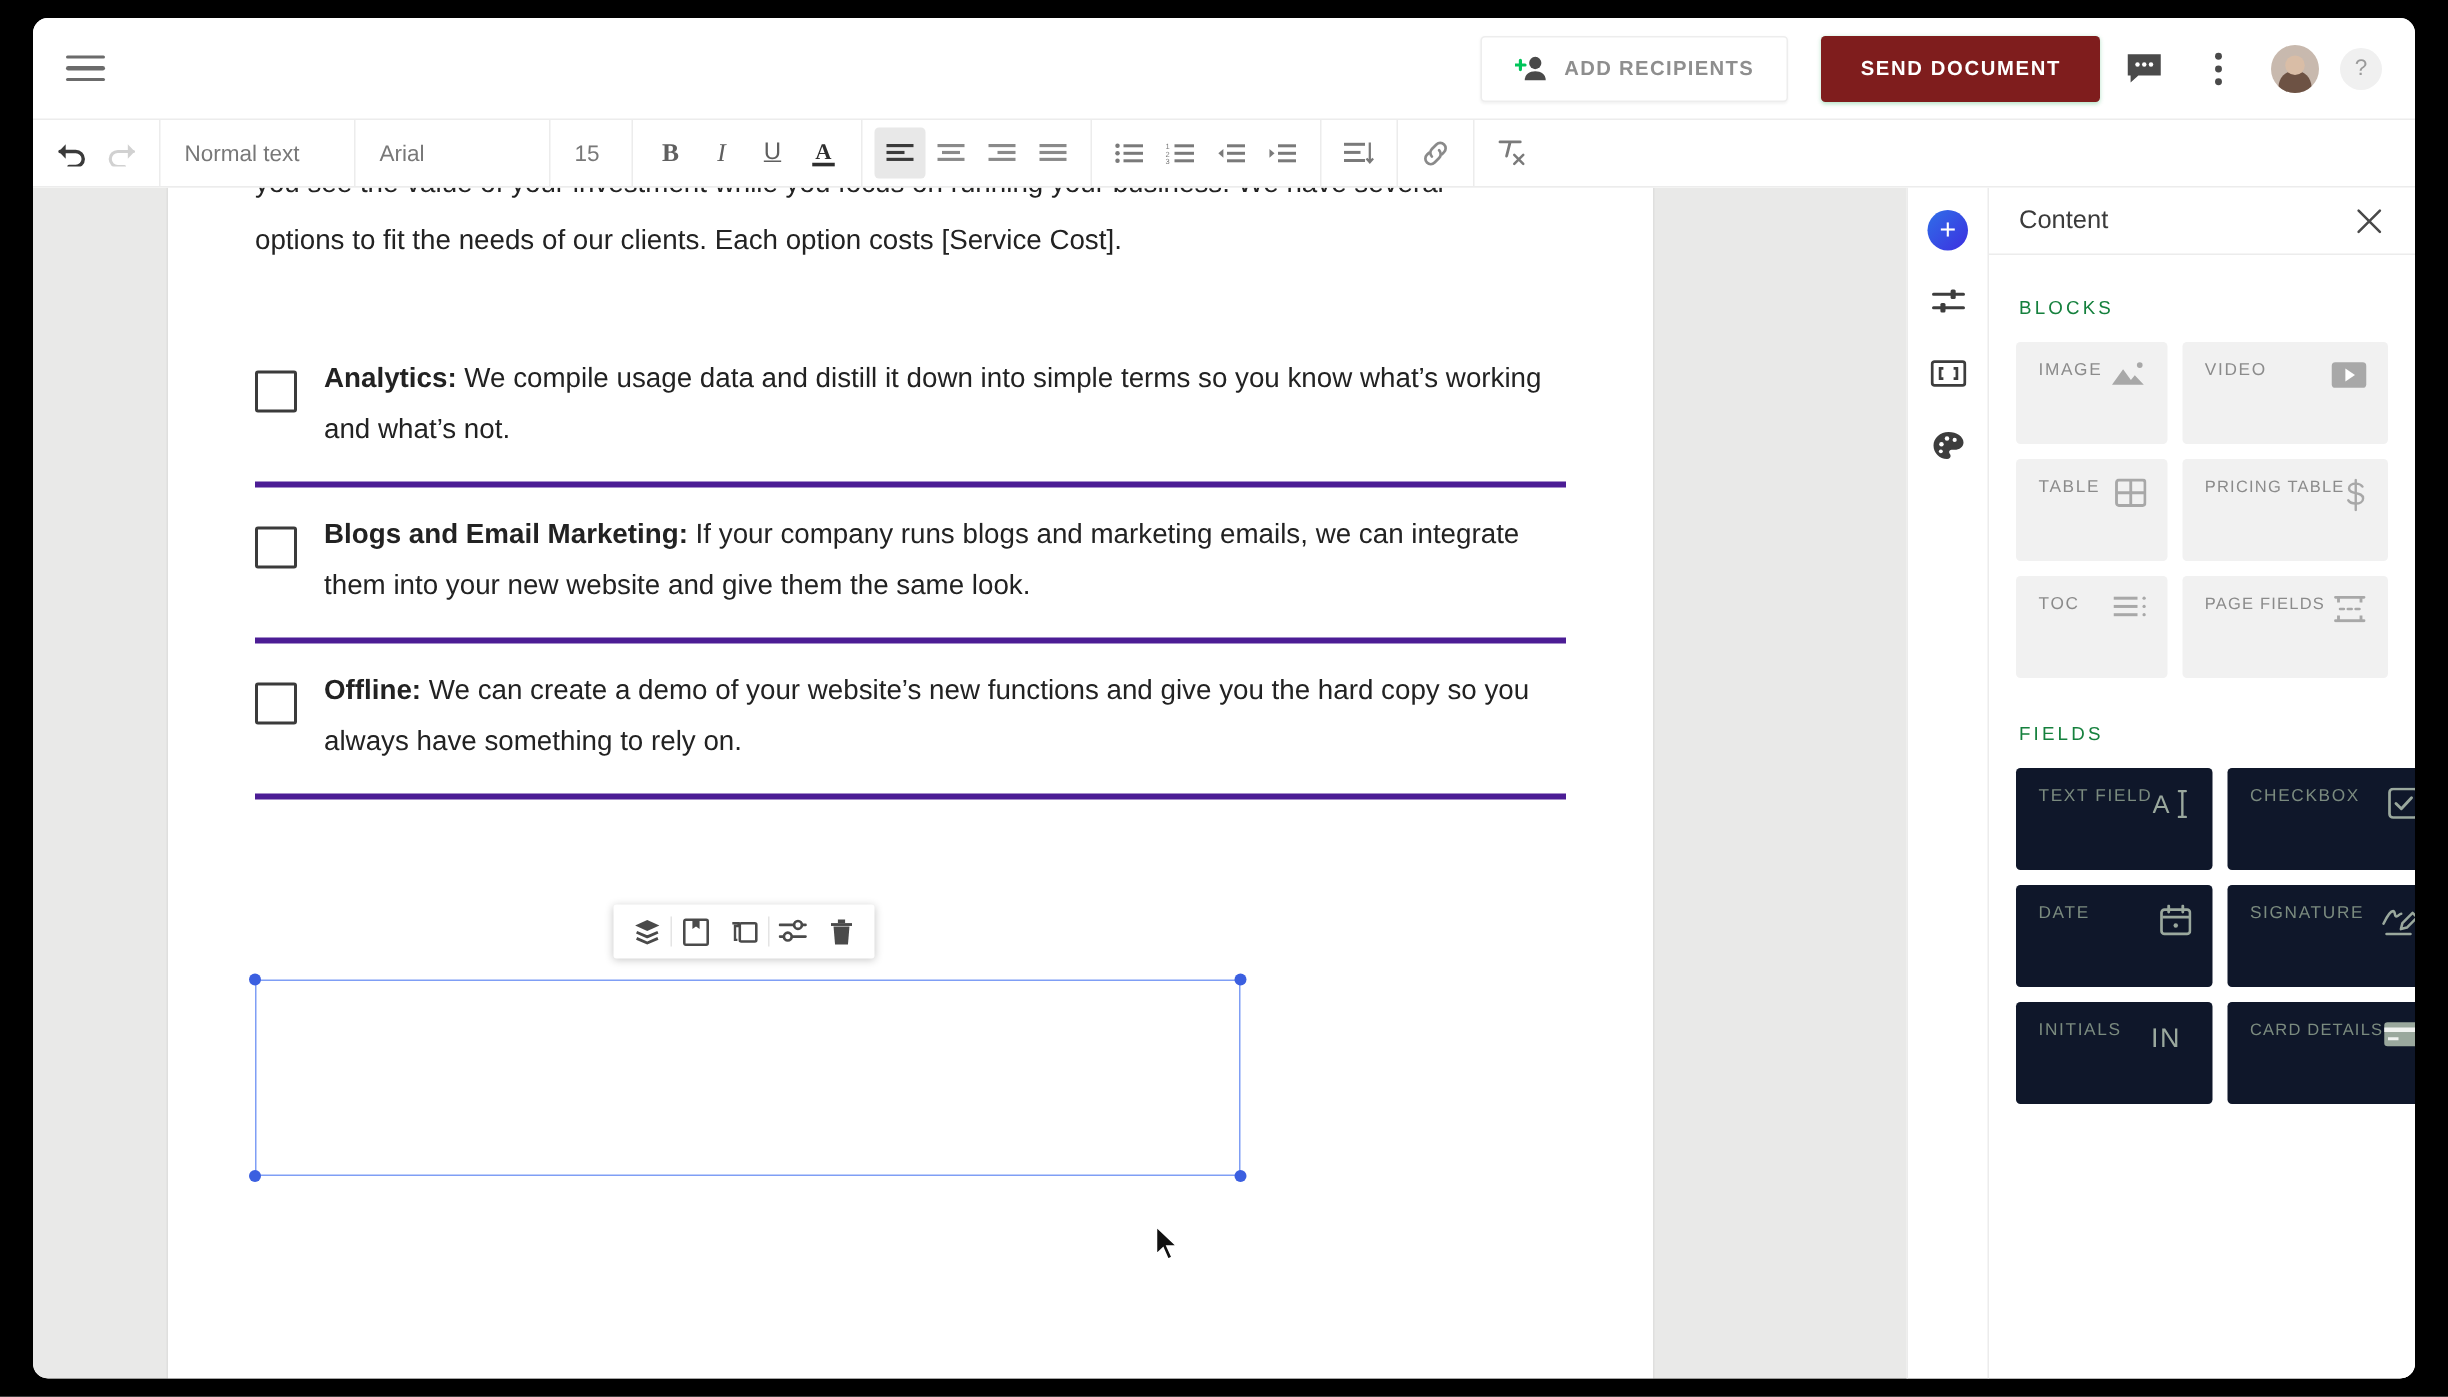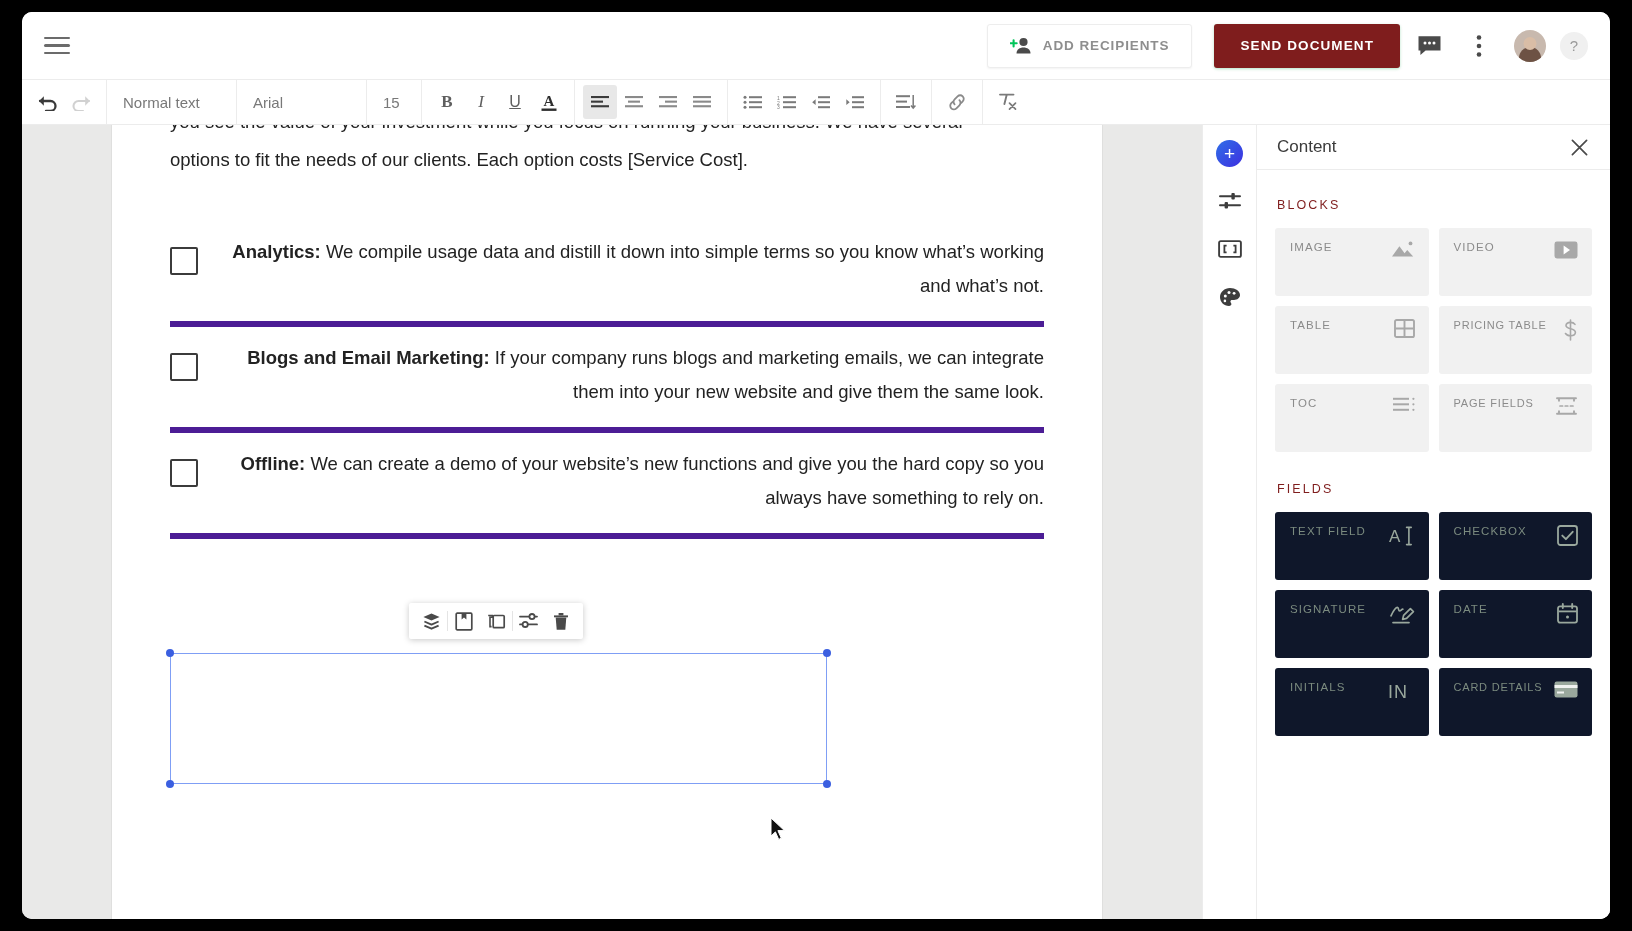--- a/index.html
+++ b/index.html
@@ -185,23 +185,22 @@
   .para-clip {
     height: 18px; overflow: hidden;
     position: relative; top: -4px;
   }
   .para-clip .inner {
     position: relative; top: -16px;
   }
   .checkrow {
     display: flex; align-items: flex-start;
     gap: 18px;
-    border-bottom: 6px solid #4c1d95;
+    border-bottom: 4px solid #4c1d95;
     padding: 14px 0 18px 0;
-    text-align: right;
   }
   .checkrow:first-of-type { padding-top: 16px; }
   .cbox {
     flex: 0 0 auto;
     width: 28px; height: 28px;
     border: 2px solid #3b3b3b;
     border-radius: 2px;
     margin-top: 12px;
     background: #fff;
     cursor: pointer;
@@ -271,42 +270,42 @@
     border-radius: 4px;
   }
   .rail-plus {
     width: 27px; height: 27px; border-radius: 50%;
     background: linear-gradient(135deg,#2f6fe8,#3d2fe0);
     color: #fff; display: flex; align-items: center;
     justify-content: center; font-size: 19px; line-height: 1;
     font-weight: 300;
   }
   .panel {
-    width: 354px;
+    width: 285px;
     border-left: 1px solid #ececec;
     background: #fff;
     display: flex; flex-direction: column;
   }
   .panel-head {
     height: 45px; flex: 0 0 45px;
     display: flex; align-items: center;
     padding: 0 18px 0 20px;
     border-bottom: 1px solid #ececec;
   }
   .panel-title { font-size: 17px; color: #3b3b3b; }
   .panel-close {
     margin-left: auto; cursor: pointer;
     color: #5a5a5a; font-size: 22px; line-height: 1;
     width: 26px; height: 26px;
     display:flex; align-items:center; justify-content:center;
   }
   .panel-body { padding: 20px 18px 10px 18px; overflow: hidden; }
   .sec-label {
     font-size: 12.5px; letter-spacing: 2.1px;
-    color: #7f1d1d; margin: 8px 0 16px 2px;
+    color: #15803d; margin: 8px 0 16px 2px;
     font-weight: 400;
   }
   .sec-label.fields-lbl { margin-top: 30px; }
   .grid {
     display: grid;
     grid-template-columns: 1fr 1fr;
     gap: 10px;
   }
   .tile {
     height: 68px;
@@ -725,43 +724,43 @@
               <span class="t-ic">
                 <svg width="21" height="21" viewBox="0 0 21 21">
                   <rect x="1" y="1" width="19" height="19" rx="2.4" stroke="#9aa89d" stroke-width="1.8" fill="none"></rect>
                   <path d="M5.3 10.6l3.6 3.6 6.8-7.4" stroke="#9aa89d" stroke-width="1.9" fill="none" stroke-linecap="round" stroke-linejoin="round"></path>
                 </svg>
               </span>
             </div>
 
 
             <div class="tile green">
-              <span class="t-lbl">SIGNATURE</span>
-              <span class="t-ic">
-                <svg width="25" height="23" viewBox="0 0 25 23">
-                  <path d="M1 12.8c2.6-5.5 4.9-8.4 6.4-8.4 1.6 0 .8 3.6 2.2 3.6 1.2 0 2-1.8 3.2-1.8" stroke="#9aa89d" stroke-width="1.7" fill="none" stroke-linecap="round"></path>
-                  <path d="M13.6 12.4L20.4 5.6l3 3-6.8 6.8-4 1z" stroke="#9aa89d" stroke-width="1.7" fill="none" stroke-linejoin="round"></path>
-                  <path d="M3 19.6h16" stroke="#9aa89d" stroke-width="1.7" stroke-linecap="round"></path>
-                </svg>
-              </span>
-            </div>
-
-            <div class="tile green">
               <span class="t-lbl">DATE</span>
               <span class="t-ic">
                 <svg width="21" height="21" viewBox="0 0 21 21">
                   <rect x="1" y="3.4" width="19" height="16.2" rx="2" stroke="#9aa89d" stroke-width="1.8" fill="none"></rect>
                   <path d="M1.6 8.4h18.2" stroke="#9aa89d" stroke-width="1.8"></path>
                   <path d="M5.8 1v4M15.2 1v4" stroke="#9aa89d" stroke-width="1.9" stroke-linecap="round"></path>
                   <circle cx="10.5" cy="14" r="1.5" fill="#9aa89d"></circle>
                 </svg>
               </span>
             </div>
 
             <div class="tile green">
+              <span class="t-lbl">SIGNATURE</span>
+              <span class="t-ic">
+                <svg width="25" height="23" viewBox="0 0 25 23">
+                  <path d="M1 12.8c2.6-5.5 4.9-8.4 6.4-8.4 1.6 0 .8 3.6 2.2 3.6 1.2 0 2-1.8 3.2-1.8" stroke="#9aa89d" stroke-width="1.7" fill="none" stroke-linecap="round"></path>
+                  <path d="M13.6 12.4L20.4 5.6l3 3-6.8 6.8-4 1z" stroke="#9aa89d" stroke-width="1.7" fill="none" stroke-linejoin="round"></path>
+                  <path d="M3 19.6h16" stroke="#9aa89d" stroke-width="1.7" stroke-linecap="round"></path>
+                </svg>
+              </span>
+            </div>
+
+            <div class="tile green">
               <span class="t-lbl">INITIALS</span>
               <span class="t-ic">
                 <svg width="27" height="22" viewBox="0 0 27 22">
                   <text x="0" y="17" font-size="18" fill="#9aa89d" font-family="Liberation Sans, sans-serif" letter-spacing="1">IN</text>
                 </svg>
               </span>
             </div>
 
             <div class="tile green narrow">
               <span class="t-lbl">CARD DETAILS</span>

